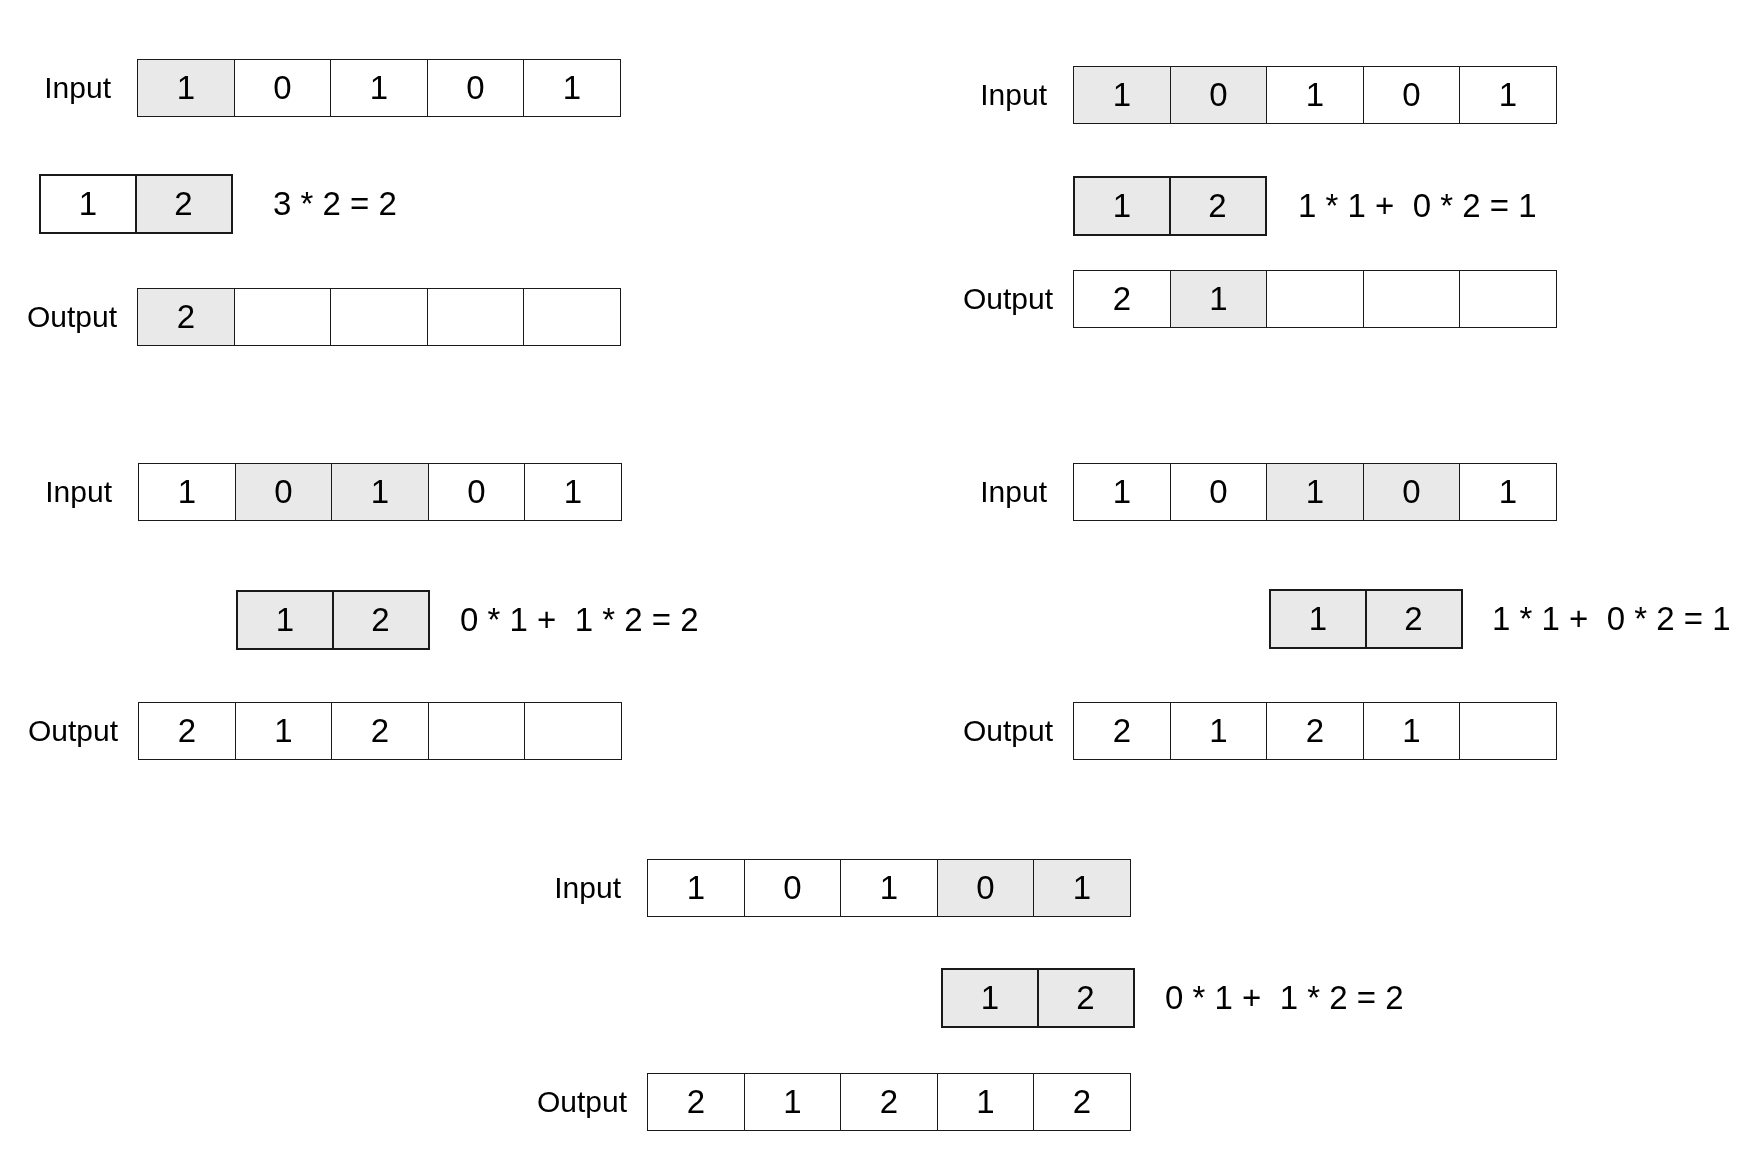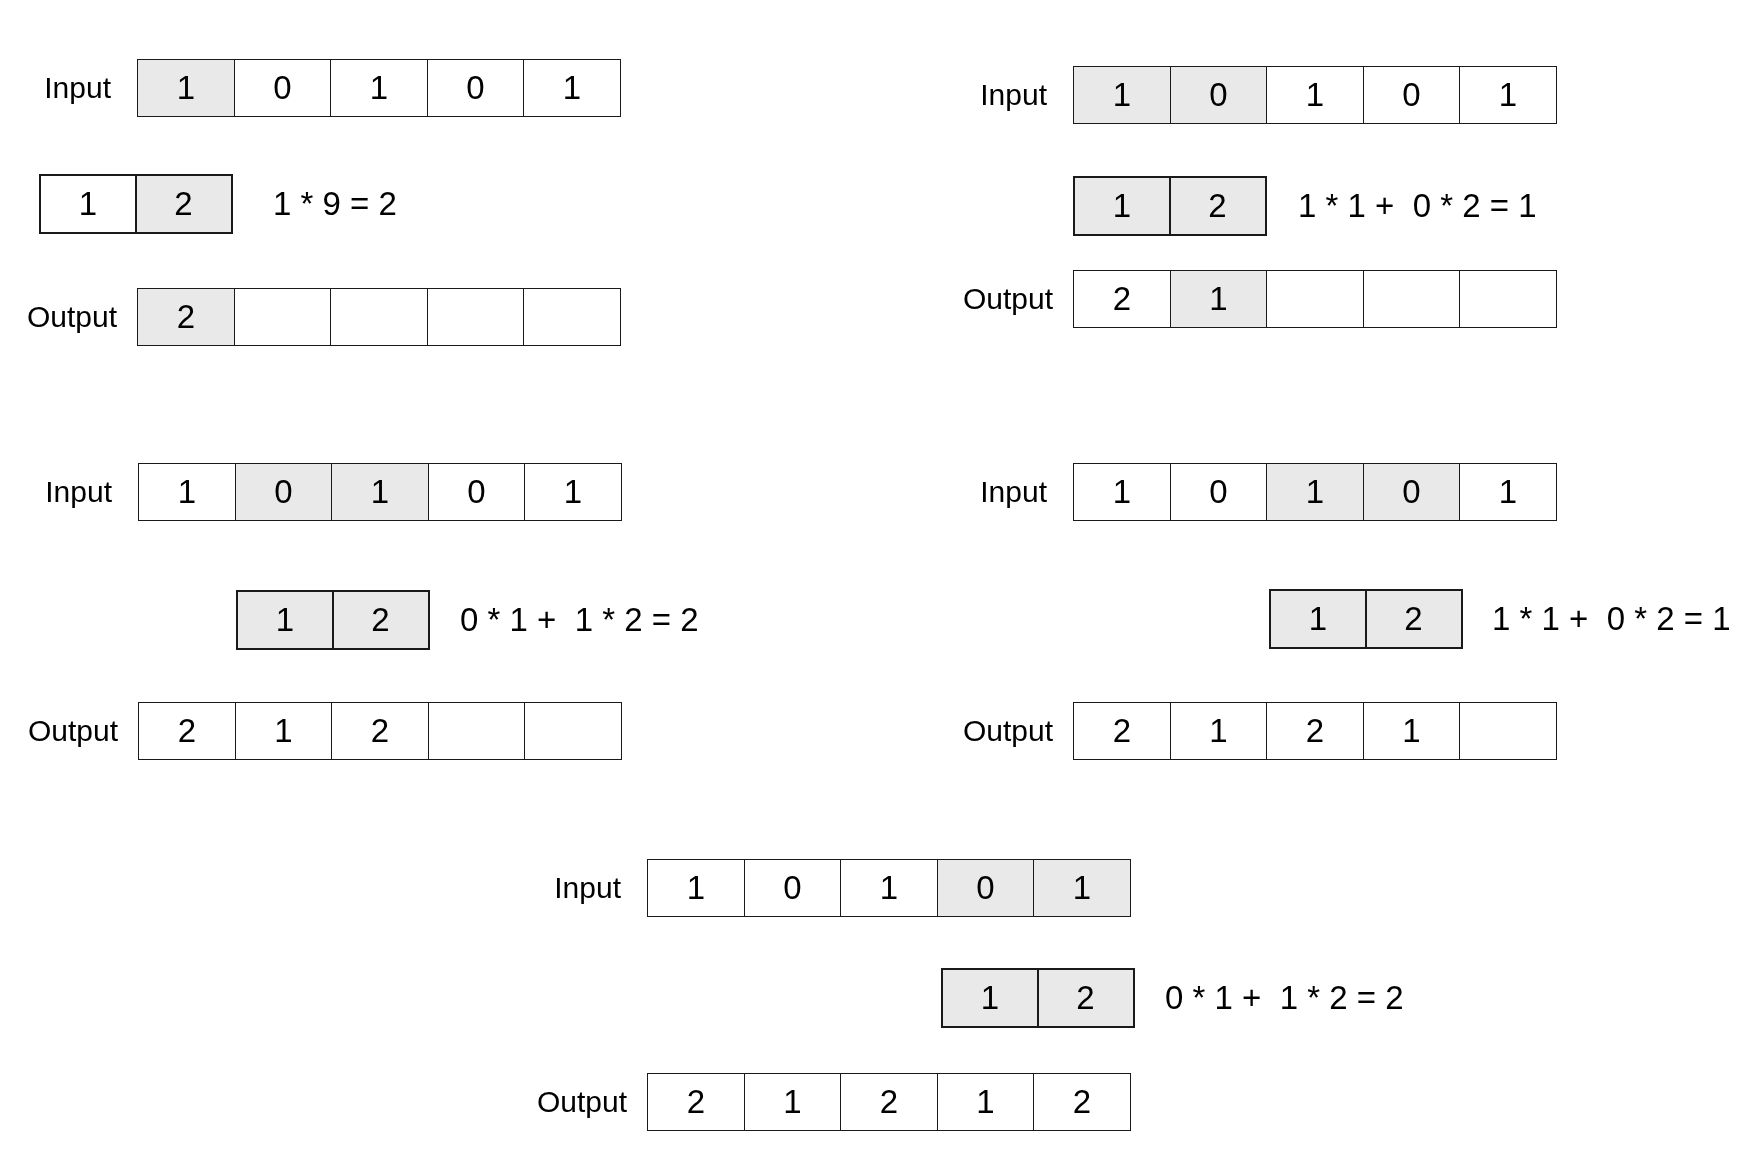--- a/index.html
+++ b/index.html
@@ -74,21 +74,21 @@
         <div class="cell">0</div>
         <div class="cell">1</div>
         <div class="cell">0</div>
         <div class="cell">1</div>
       </div>
       <div class="row-label" style="left: -109px; top: 59px; height: 58px;">Input</div>
       <div class="row kernel-row" style="left: 39px; top: 174px;">
         <div class="cell">1</div>
         <div class="cell hl">2</div>
       </div>
-      <div class="formula" style="left: 273px; top: 174px; height: 60px;">1 * 9 = 2</div>
+      <div class="formula" style="left: 273px; top: 174px; height: 60px;">3 * 2 = 2</div>
       <div class="row" style="left: 137px; top: 288px;">
         <div class="cell hl">2</div>
         <div class="cell"></div>
         <div class="cell"></div>
         <div class="cell"></div>
         <div class="cell"></div>
       </div>
       <div class="row-label" style="left: -103px; top: 288px; height: 58px;">Output</div>
     </div>
   <div class="panel">

